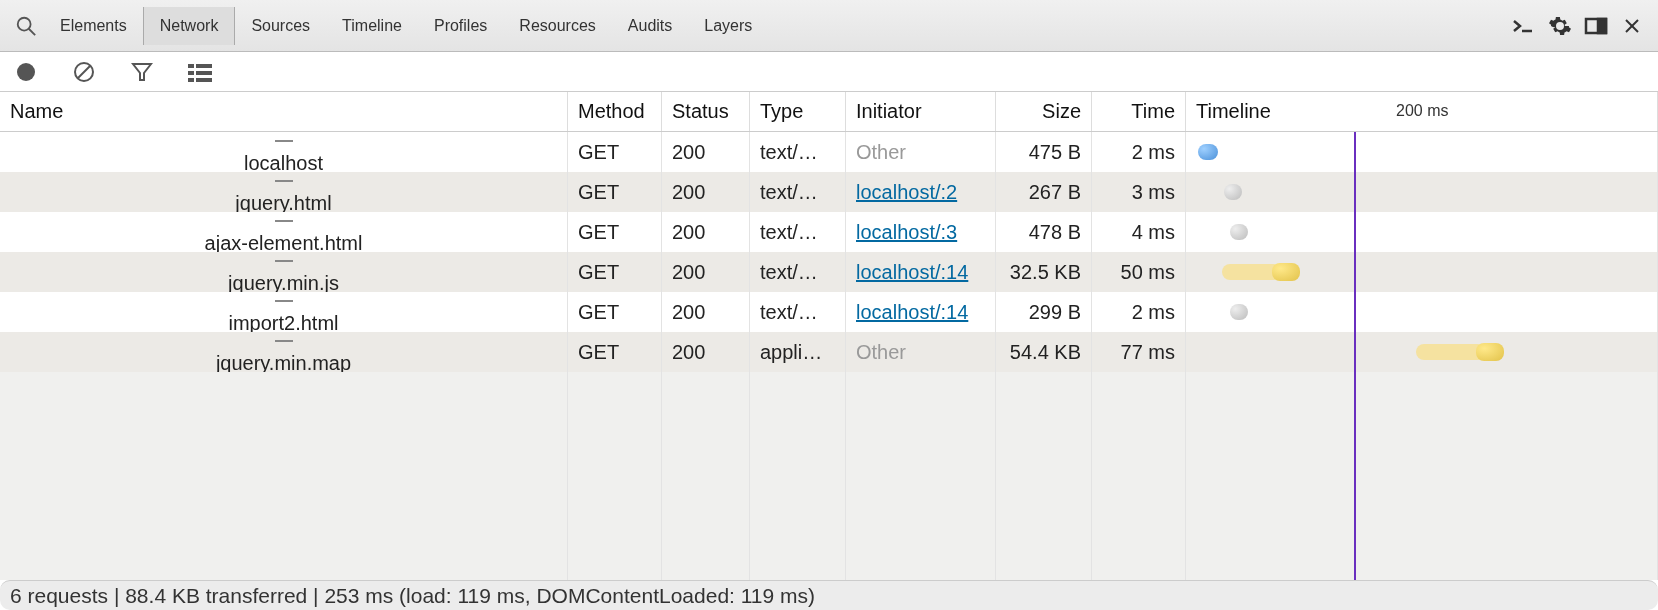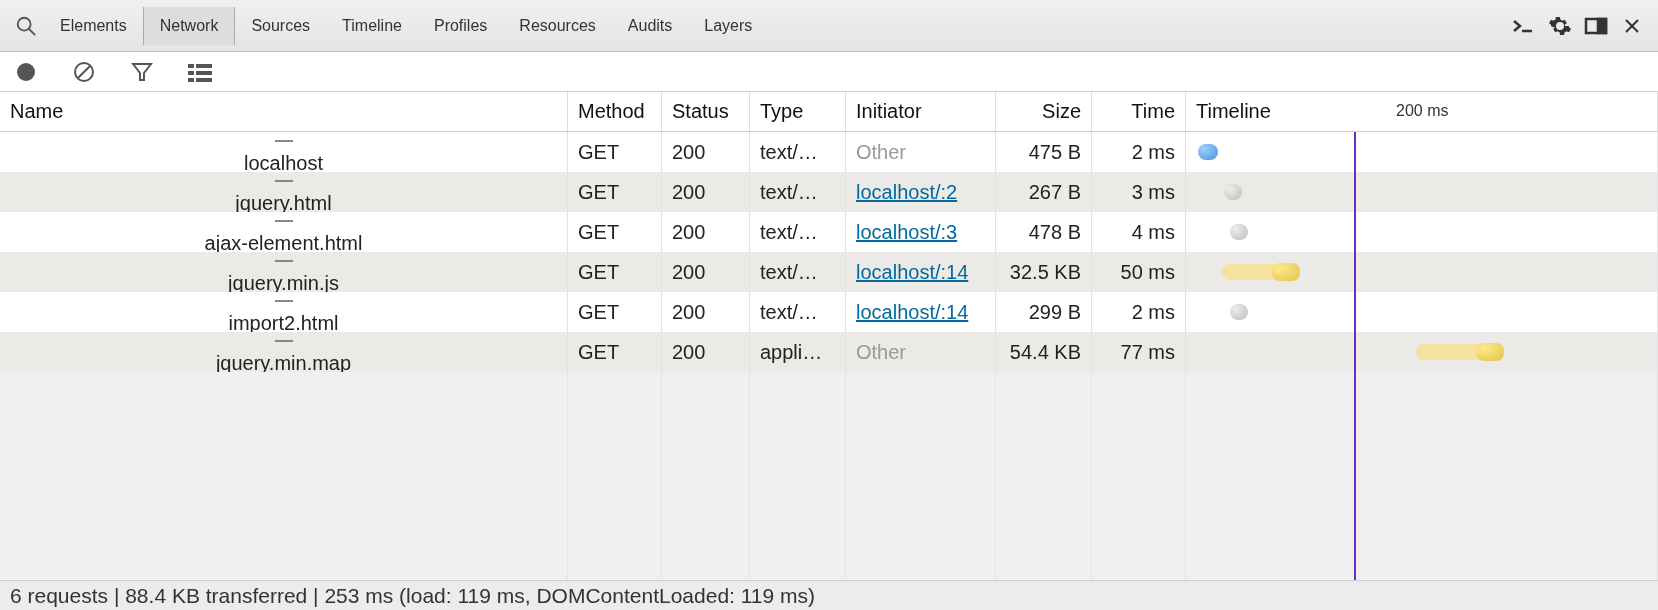--- a/index.html
+++ b/index.html
@@ -139,20 +139,21 @@
 }
 .statusbar {
   height: 30px;
   background: #ececec;
   border-top: 1px solid #ccc;
   padding: 4px 10px;
   font-size: 21px;
   color: #333;
   display: flex;
   align-items: center;
+  border-radius: 10px;
 }
 .ghostcols {
   position: absolute;
   top: 0; left: 0; right: 0; bottom: 0;
   display: flex;
   pointer-events: none;
 }
 .ghostcols > div { border-right: 1px solid #e3e3e3; height: 100%; }
 svg { display: block; }
 </style>

